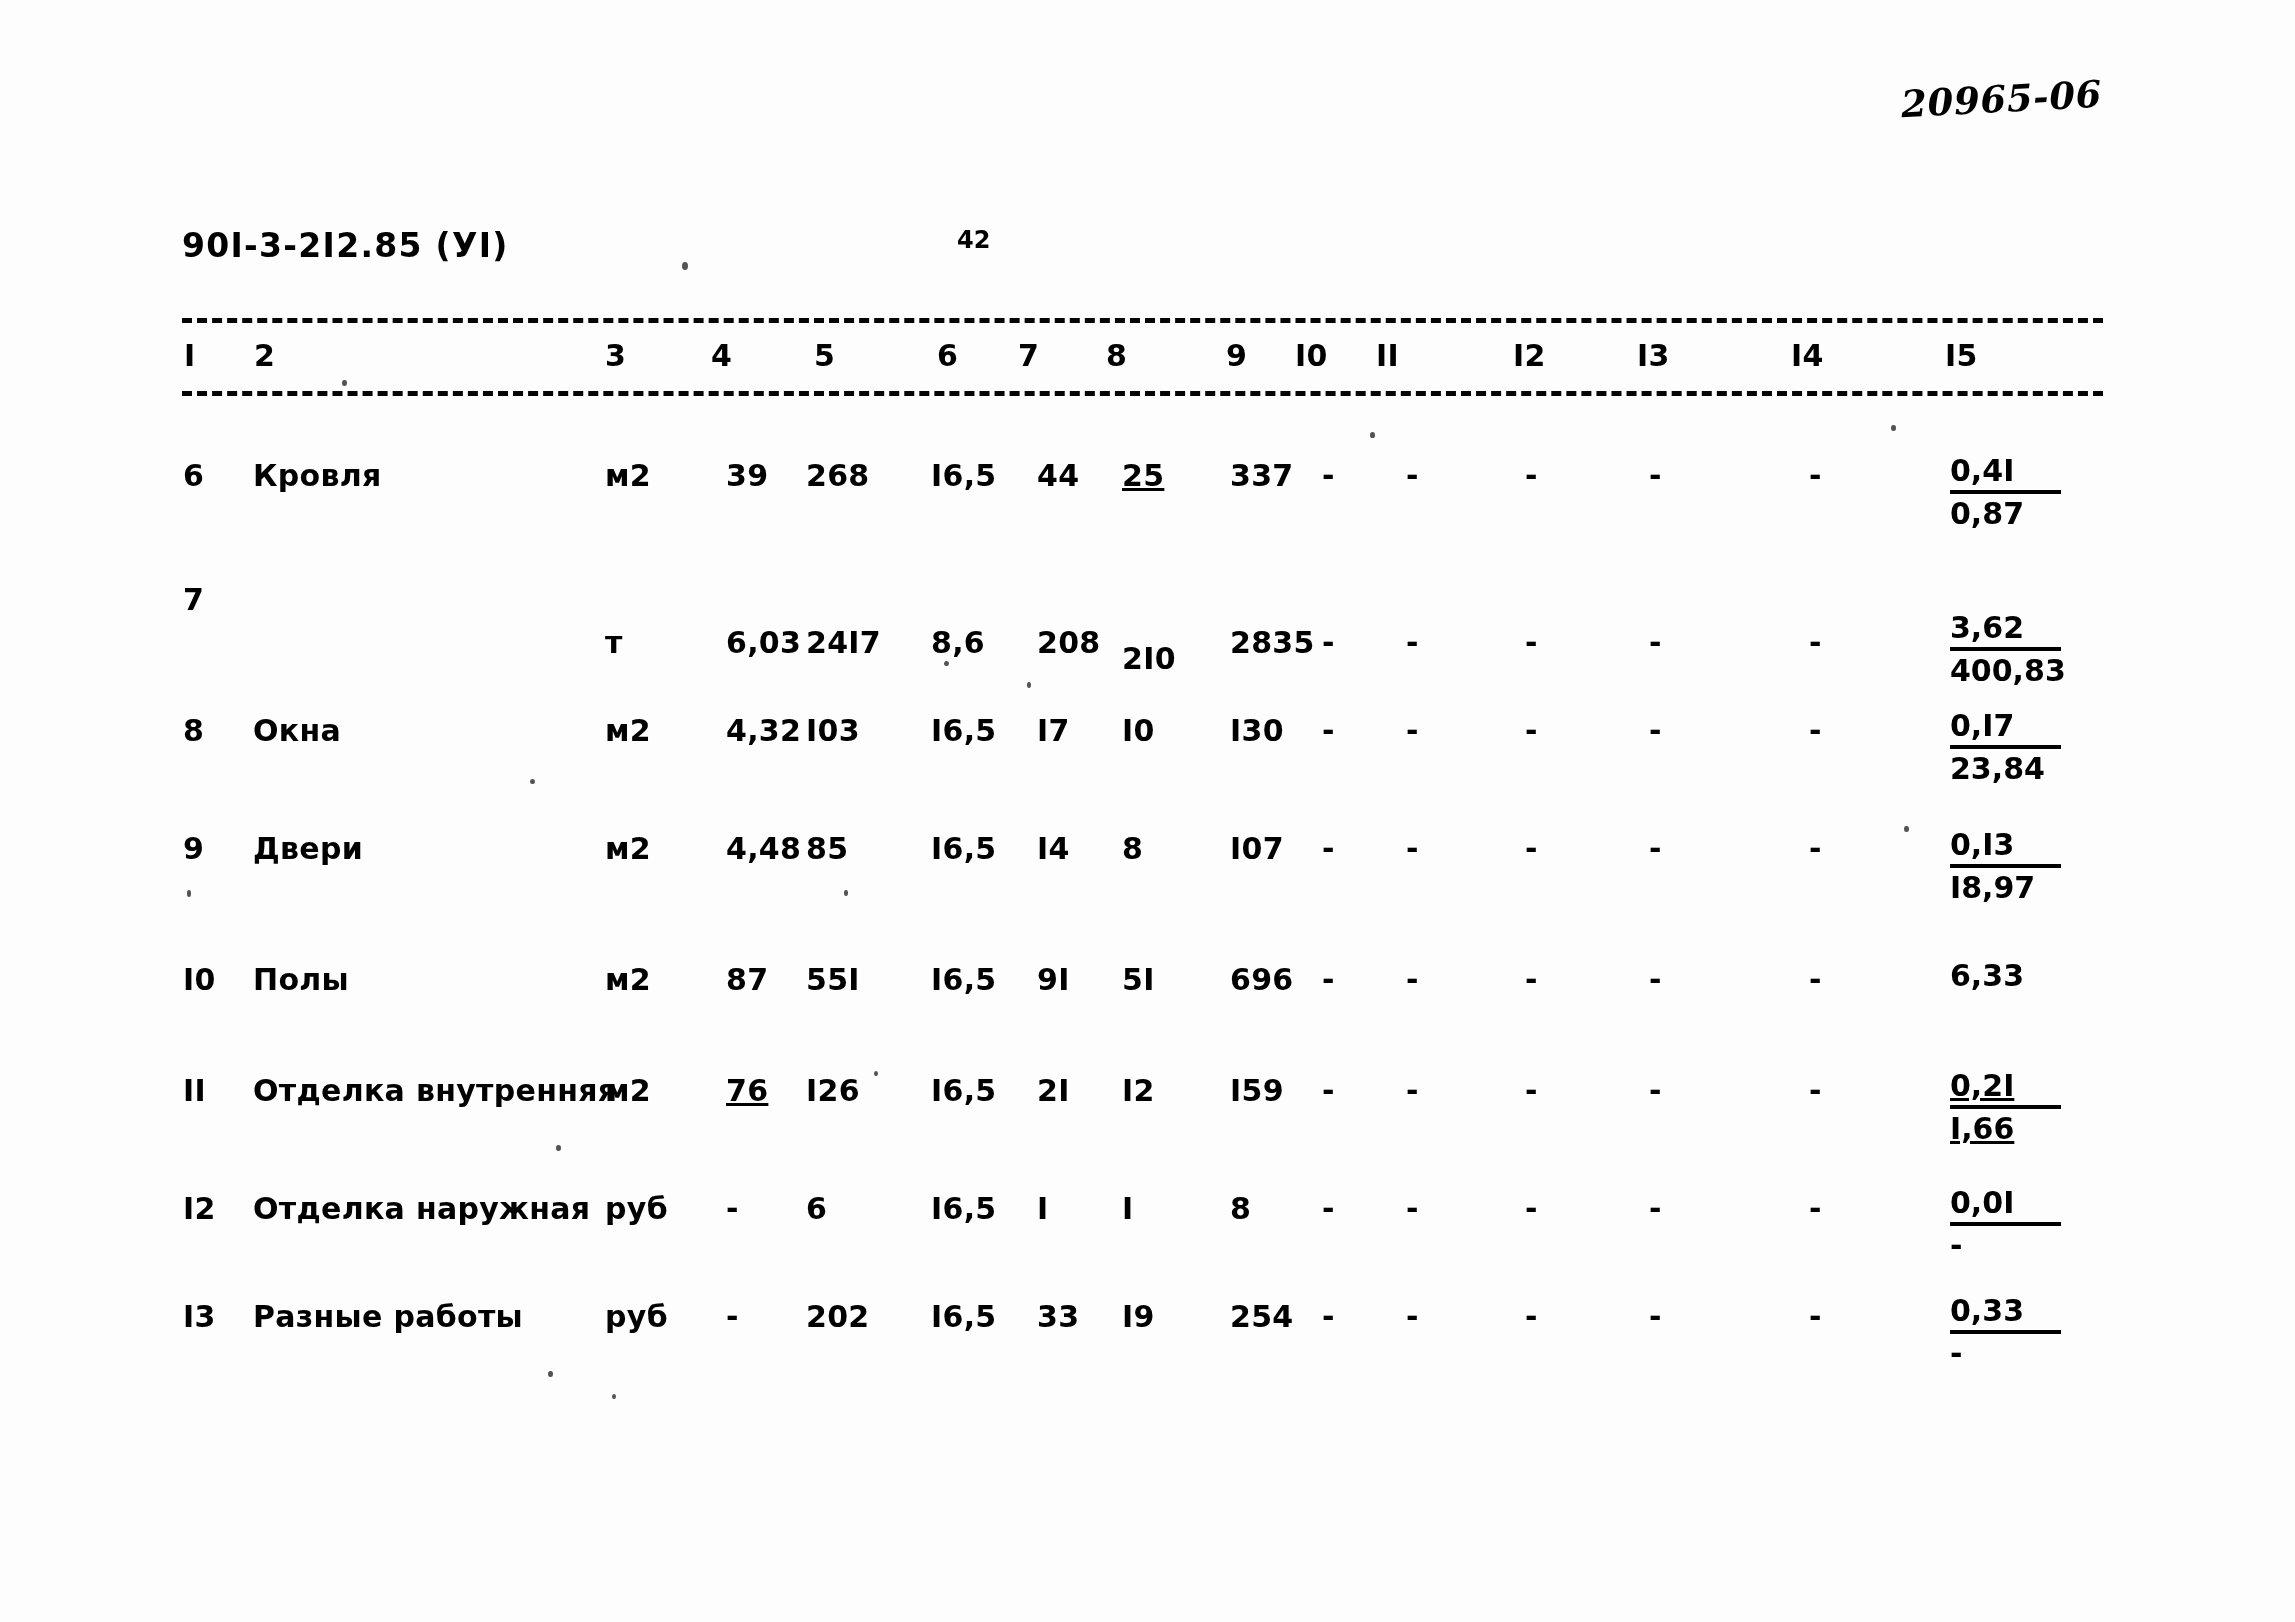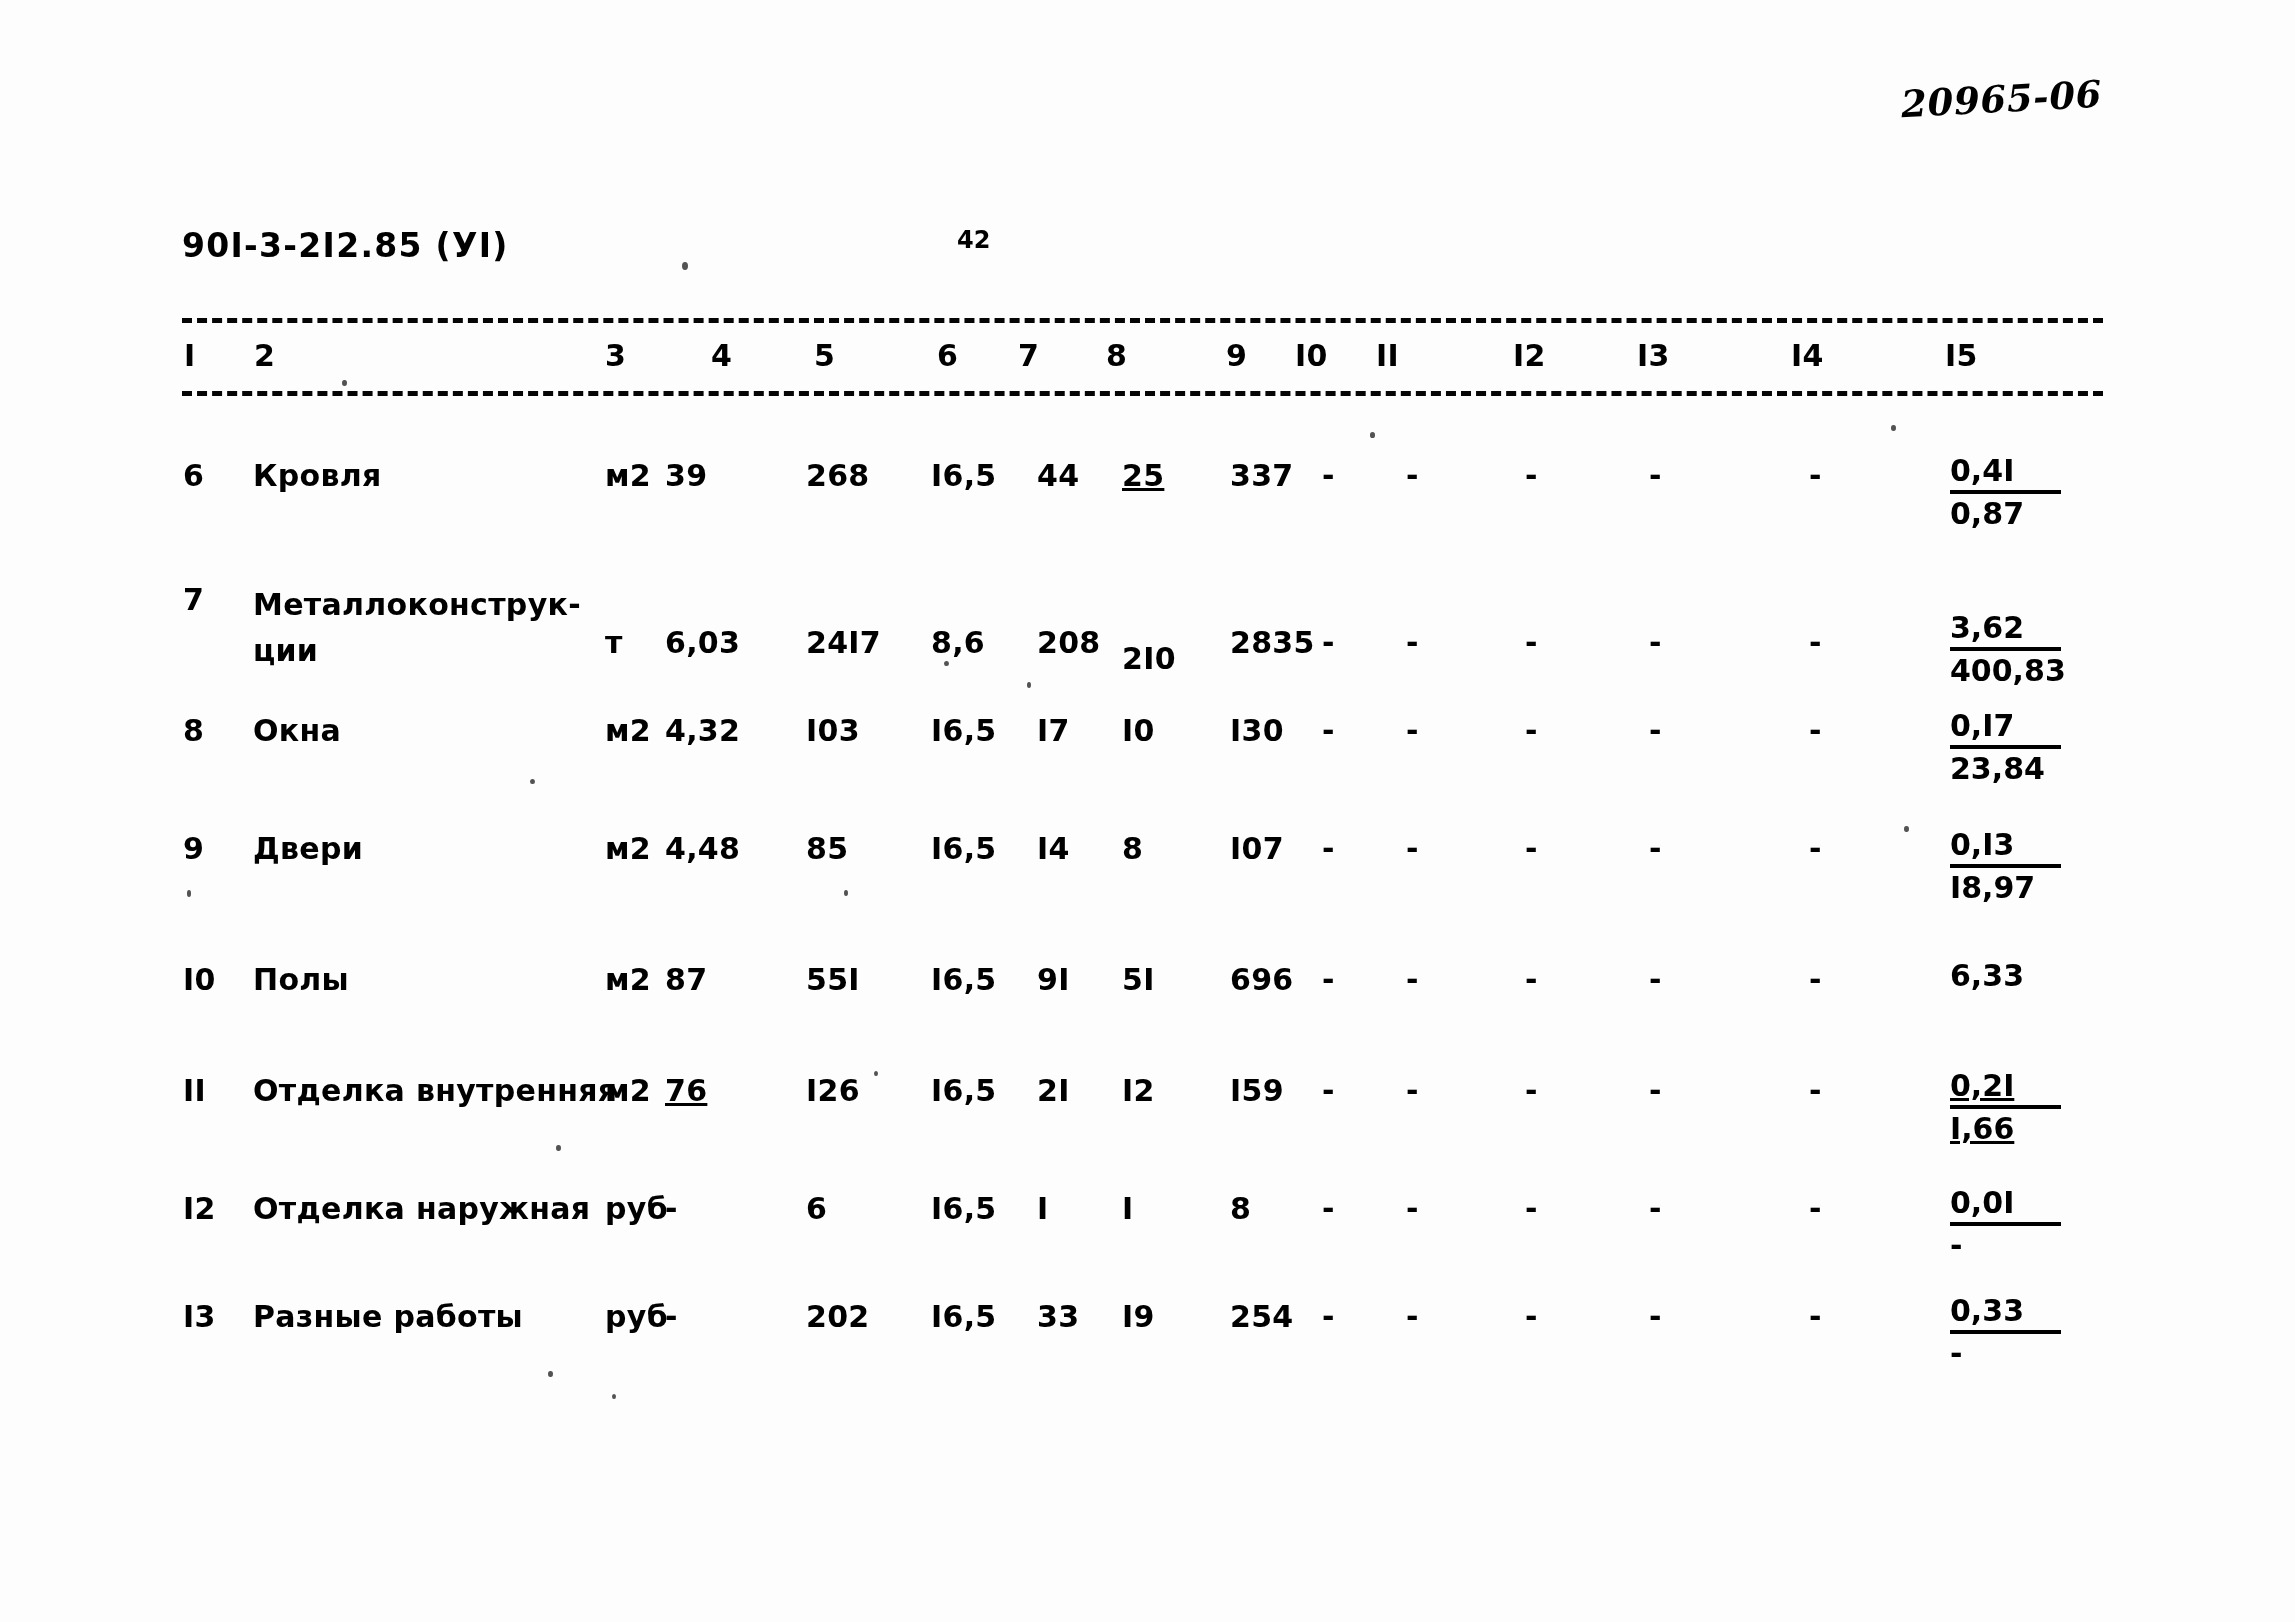--- a/index.html
+++ b/index.html
@@ -83,21 +83,21 @@
     line-height: 35px;
     white-space: pre;
     letter-spacing: 0.3px;
   }
   .hdr { font-size: 30px; }
 
   
   .c1  { left: 183px;  width: 46px;  text-align: left; }
   .c2  { left: 253px;  width: 366px; text-align: left; }
   .c3  { left: 605px;  width: 72px; text-align: left; }
-  .c4  { left: 665px; width: 98px; text-align: left; }
+  .c4  { left: 726px; width: 98px; text-align: left; }
   .c5  { left: 806px; width: 111px; text-align: left; }
   .c6  { left: 931px; width: 108px; text-align: left; }
   .c7  { left: 1037px; width: 85px; text-align: left; }
   .c8  { left: 1122px; width: 88px; text-align: left; }
   .c9  { left: 1230px; width: 105px; text-align: left; }
   .c10 { left: 1322px; width: 72px; text-align: left; }
   .c11 { left: 1406px; width: 72px; text-align: left; }
   .c12 { left: 1525px; width: 72px; text-align: left; }
   .c13 { left: 1649px; width: 72px; text-align: left; }
   .c14 { left: 1809px; width: 72px; text-align: left; }
@@ -199,22 +199,20 @@
       <div class="cell c10" style="top: 458px;">-</div>
       <div class="cell c11" style="top: 458px;">-</div>
       <div class="cell c12" style="top: 458px;">-</div>
       <div class="cell c13" style="top: 458px;">-</div>
       <div class="cell c14" style="top: 458px;">-</div>
       <div class="frac" style="top: 452px;">
         <span class="num">0,4I</span>
         <span class="den">0,87</span>
       </div>
       <div class="cell c1" style="top: 582px;">7</div>
-      <div class="cell c2 wrap2" style="top: 582px;">Металлоконструк-
-ции</div>
       <div class="cell c3" style="top: 625px;">т</div>
       <div class="cell c4" style="top: 625px;">6,03</div>
       <div class="cell c5" style="top: 625px;">24I7</div>
       <div class="cell c6" style="top: 625px;">8,6</div>
       <div class="cell c7" style="top: 625px;">208</div>
       <div class="cell c8" style="top: 625px; margin-top: 16px;">2I0</div>
       <div class="cell c9" style="top: 625px;">2835</div>
       <div class="cell c10" style="top: 625px;">-</div>
       <div class="cell c11" style="top: 625px;">-</div>
       <div class="cell c12" style="top: 625px;">-</div>

